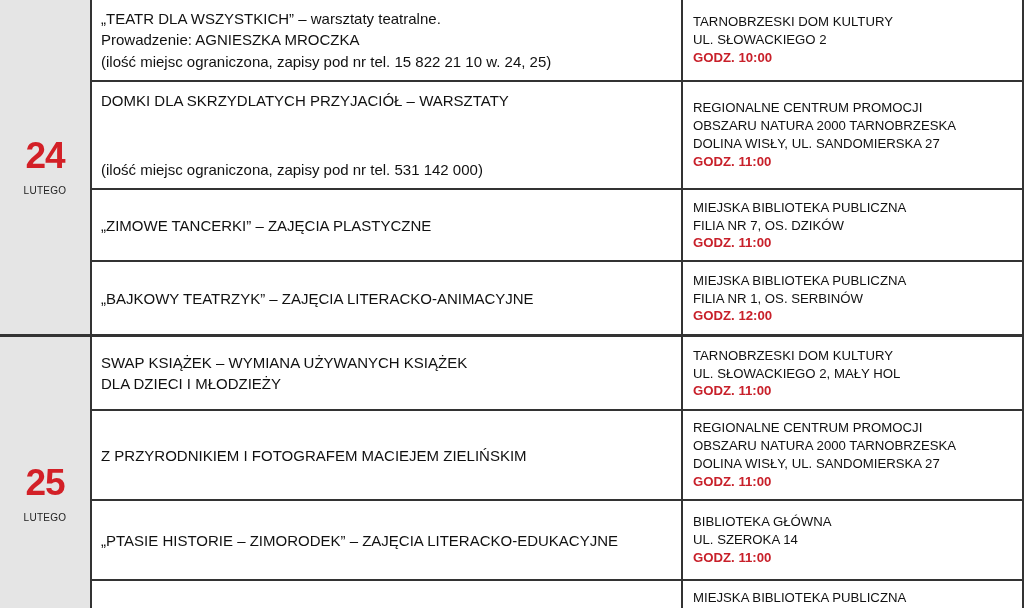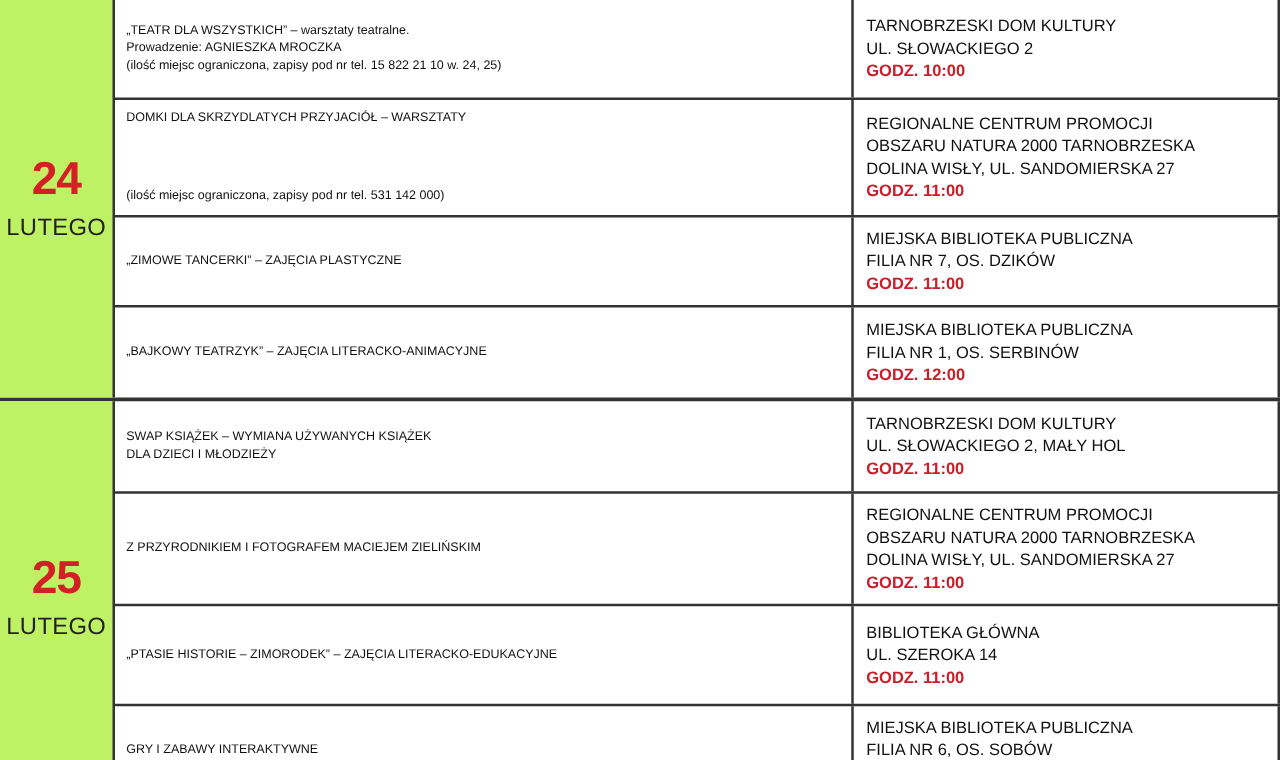--- a/index.html
+++ b/index.html
@@ -23,39 +23,39 @@
     width: 1024px;
     box-sizing: border-box;
     border-bottom: 3px solid #333333;
   }
   .day-block:last-child {
     border-bottom: none;
   }
   .date-cell {
     width: 92px;
     min-width: 92px;
-    background: #bef264;
+    background: #e5e5e5;
     border-right: 2px solid #333333;
     display: flex;
     flex-direction: column;
     align-items: center;
     justify-content: center;
     box-sizing: border-box;
   }
   .date-number {
     color: #d32027;
     font-weight: bold;
     font-size: 37px;
     line-height: 0.95;
     letter-spacing: -1px;
     font-family: "Liberation Sans", sans-serif;
   }
   .date-month {
     color: #222222;
-    font-size: 19px;
+    font-size: 10px;
     letter-spacing: 0.3px;
     margin-top: 12px;
     font-family: "Liberation Sans", sans-serif;
   }
   .events {
     flex: 1;
     display: flex;
     flex-direction: column;
     box-sizing: border-box;
   }
@@ -69,21 +69,21 @@
   }
   .event-title {
     width: 591px;
     min-width: 591px;
     box-sizing: border-box;
     border-right: 2px solid #333333;
     padding: 8px 6px 8px 9px;
     display: flex;
     flex-direction: column;
     justify-content: center;
-    font-size: 10px;
+    font-size: 15px;
     color: #111111;
     line-height: 1.42;
   }
   .event-venue {
     flex: 1;
     box-sizing: border-box;
     padding: 8px 6px 8px 10px;
     display: flex;
     flex-direction: column;
     justify-content: center;

